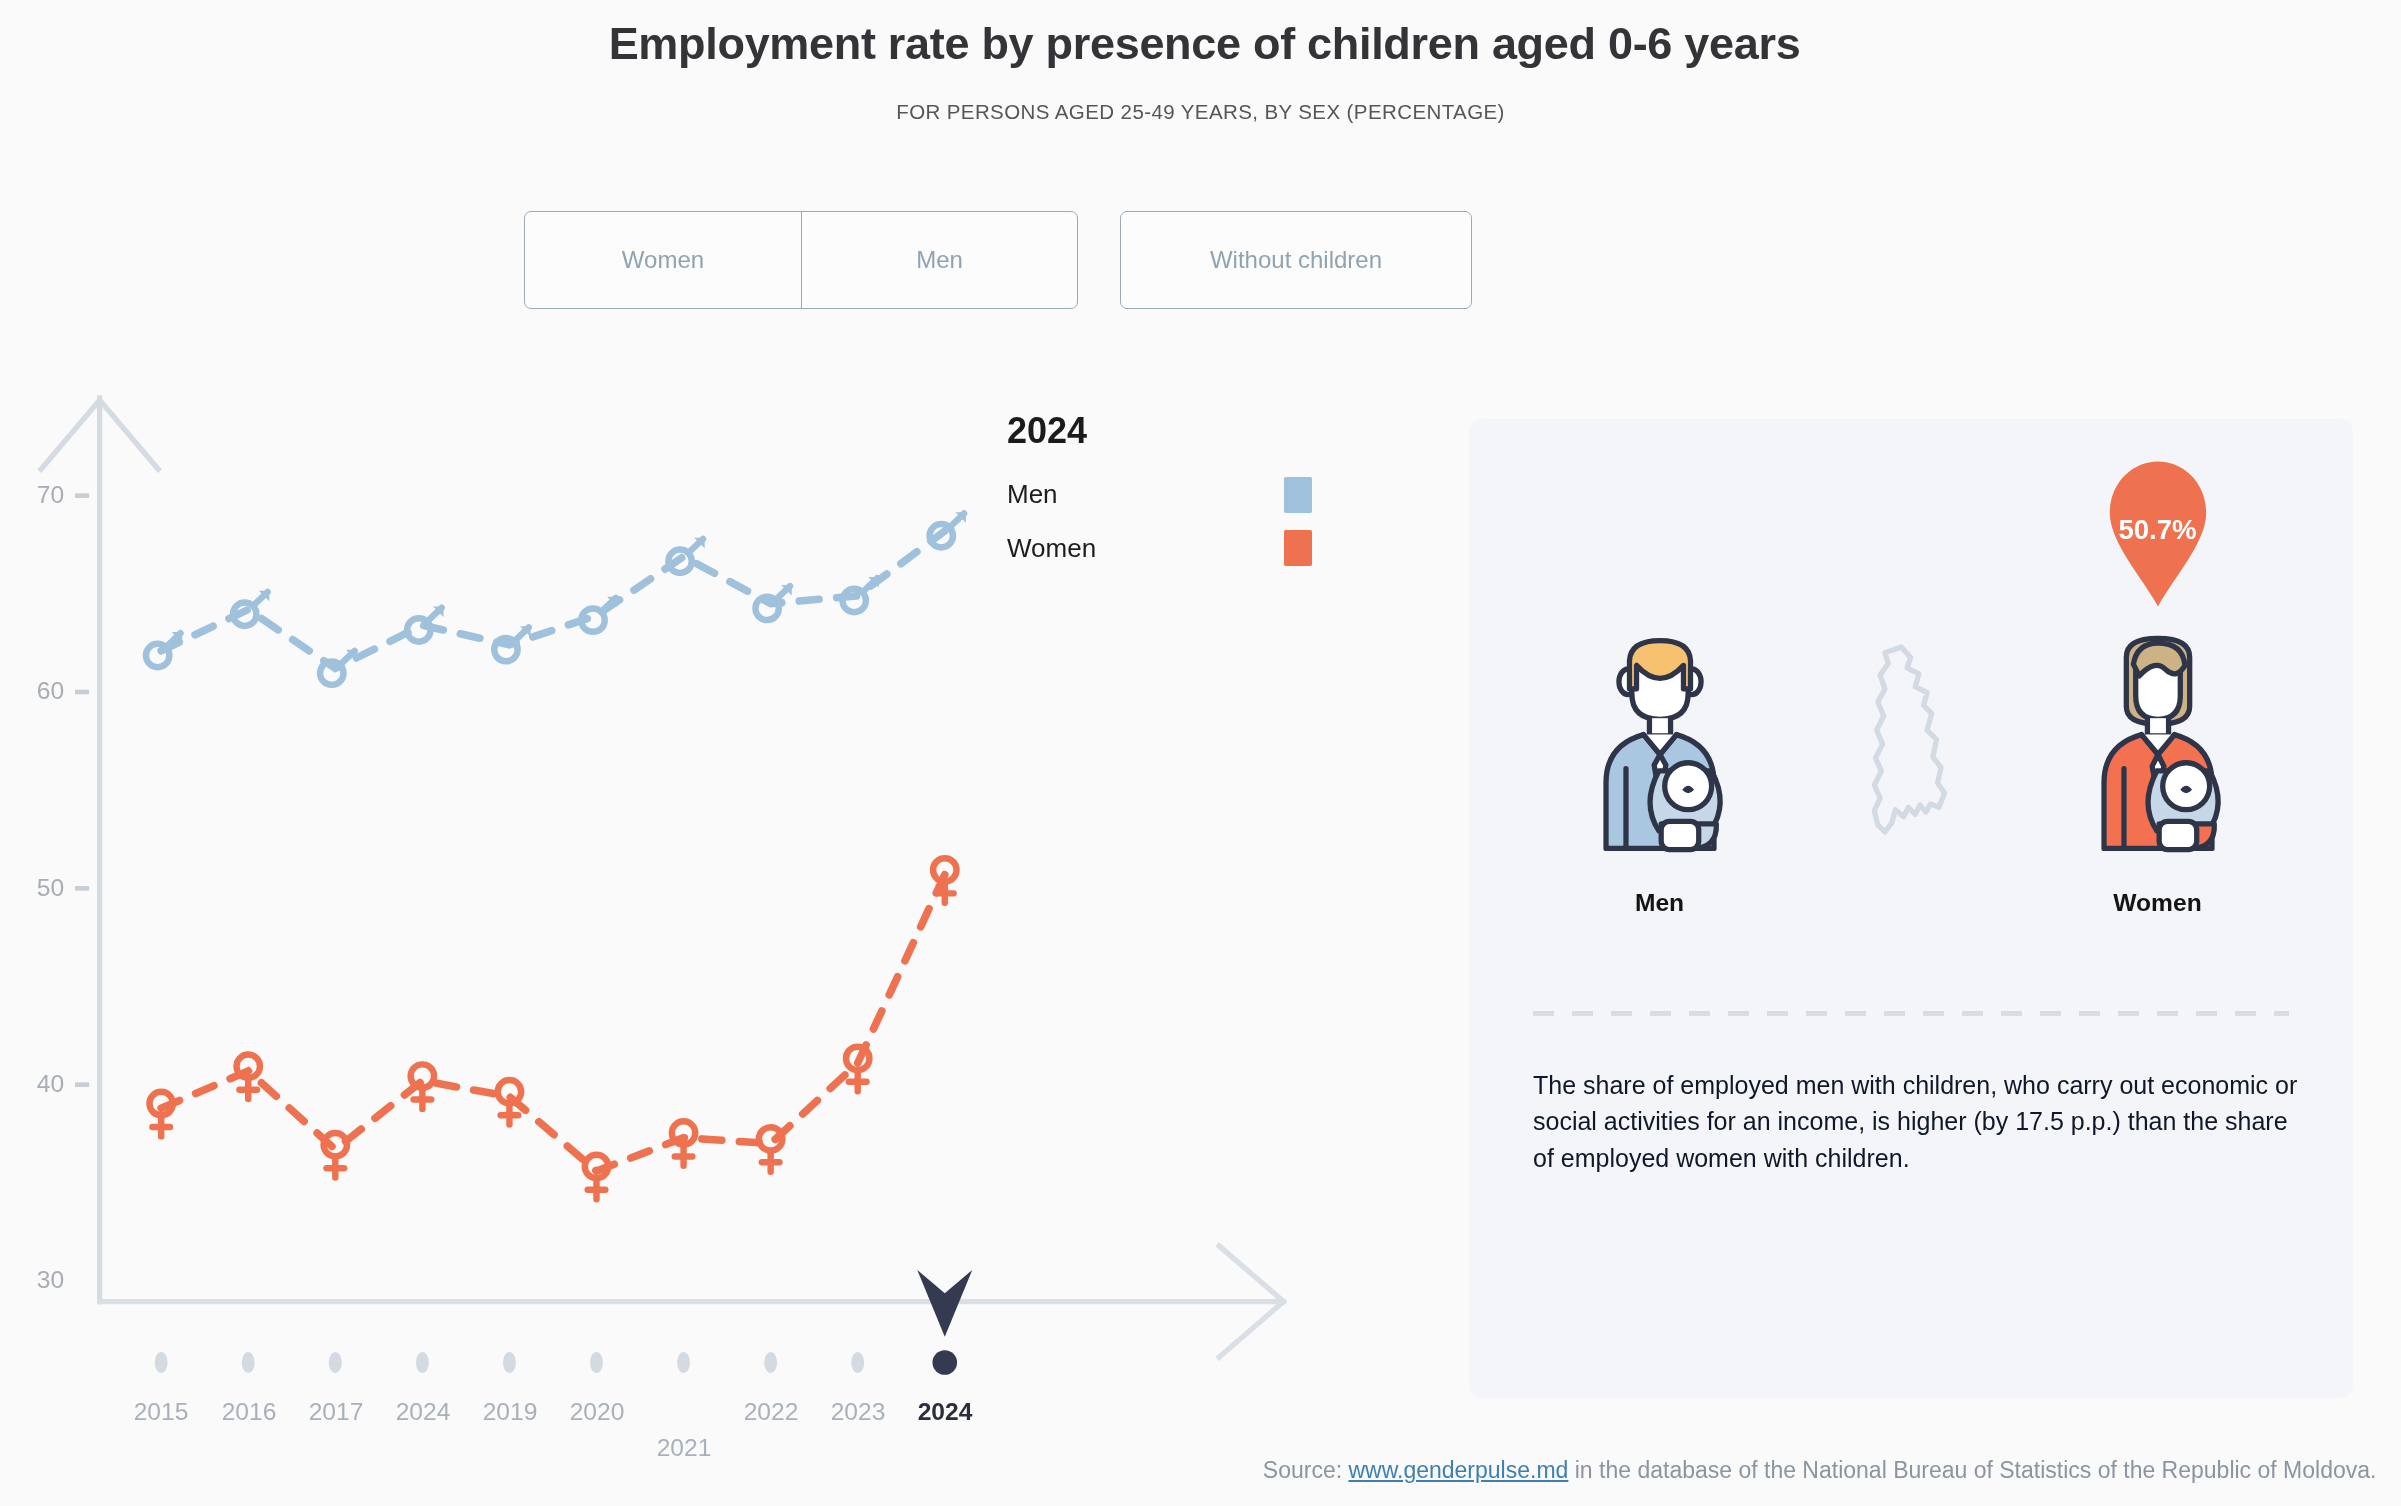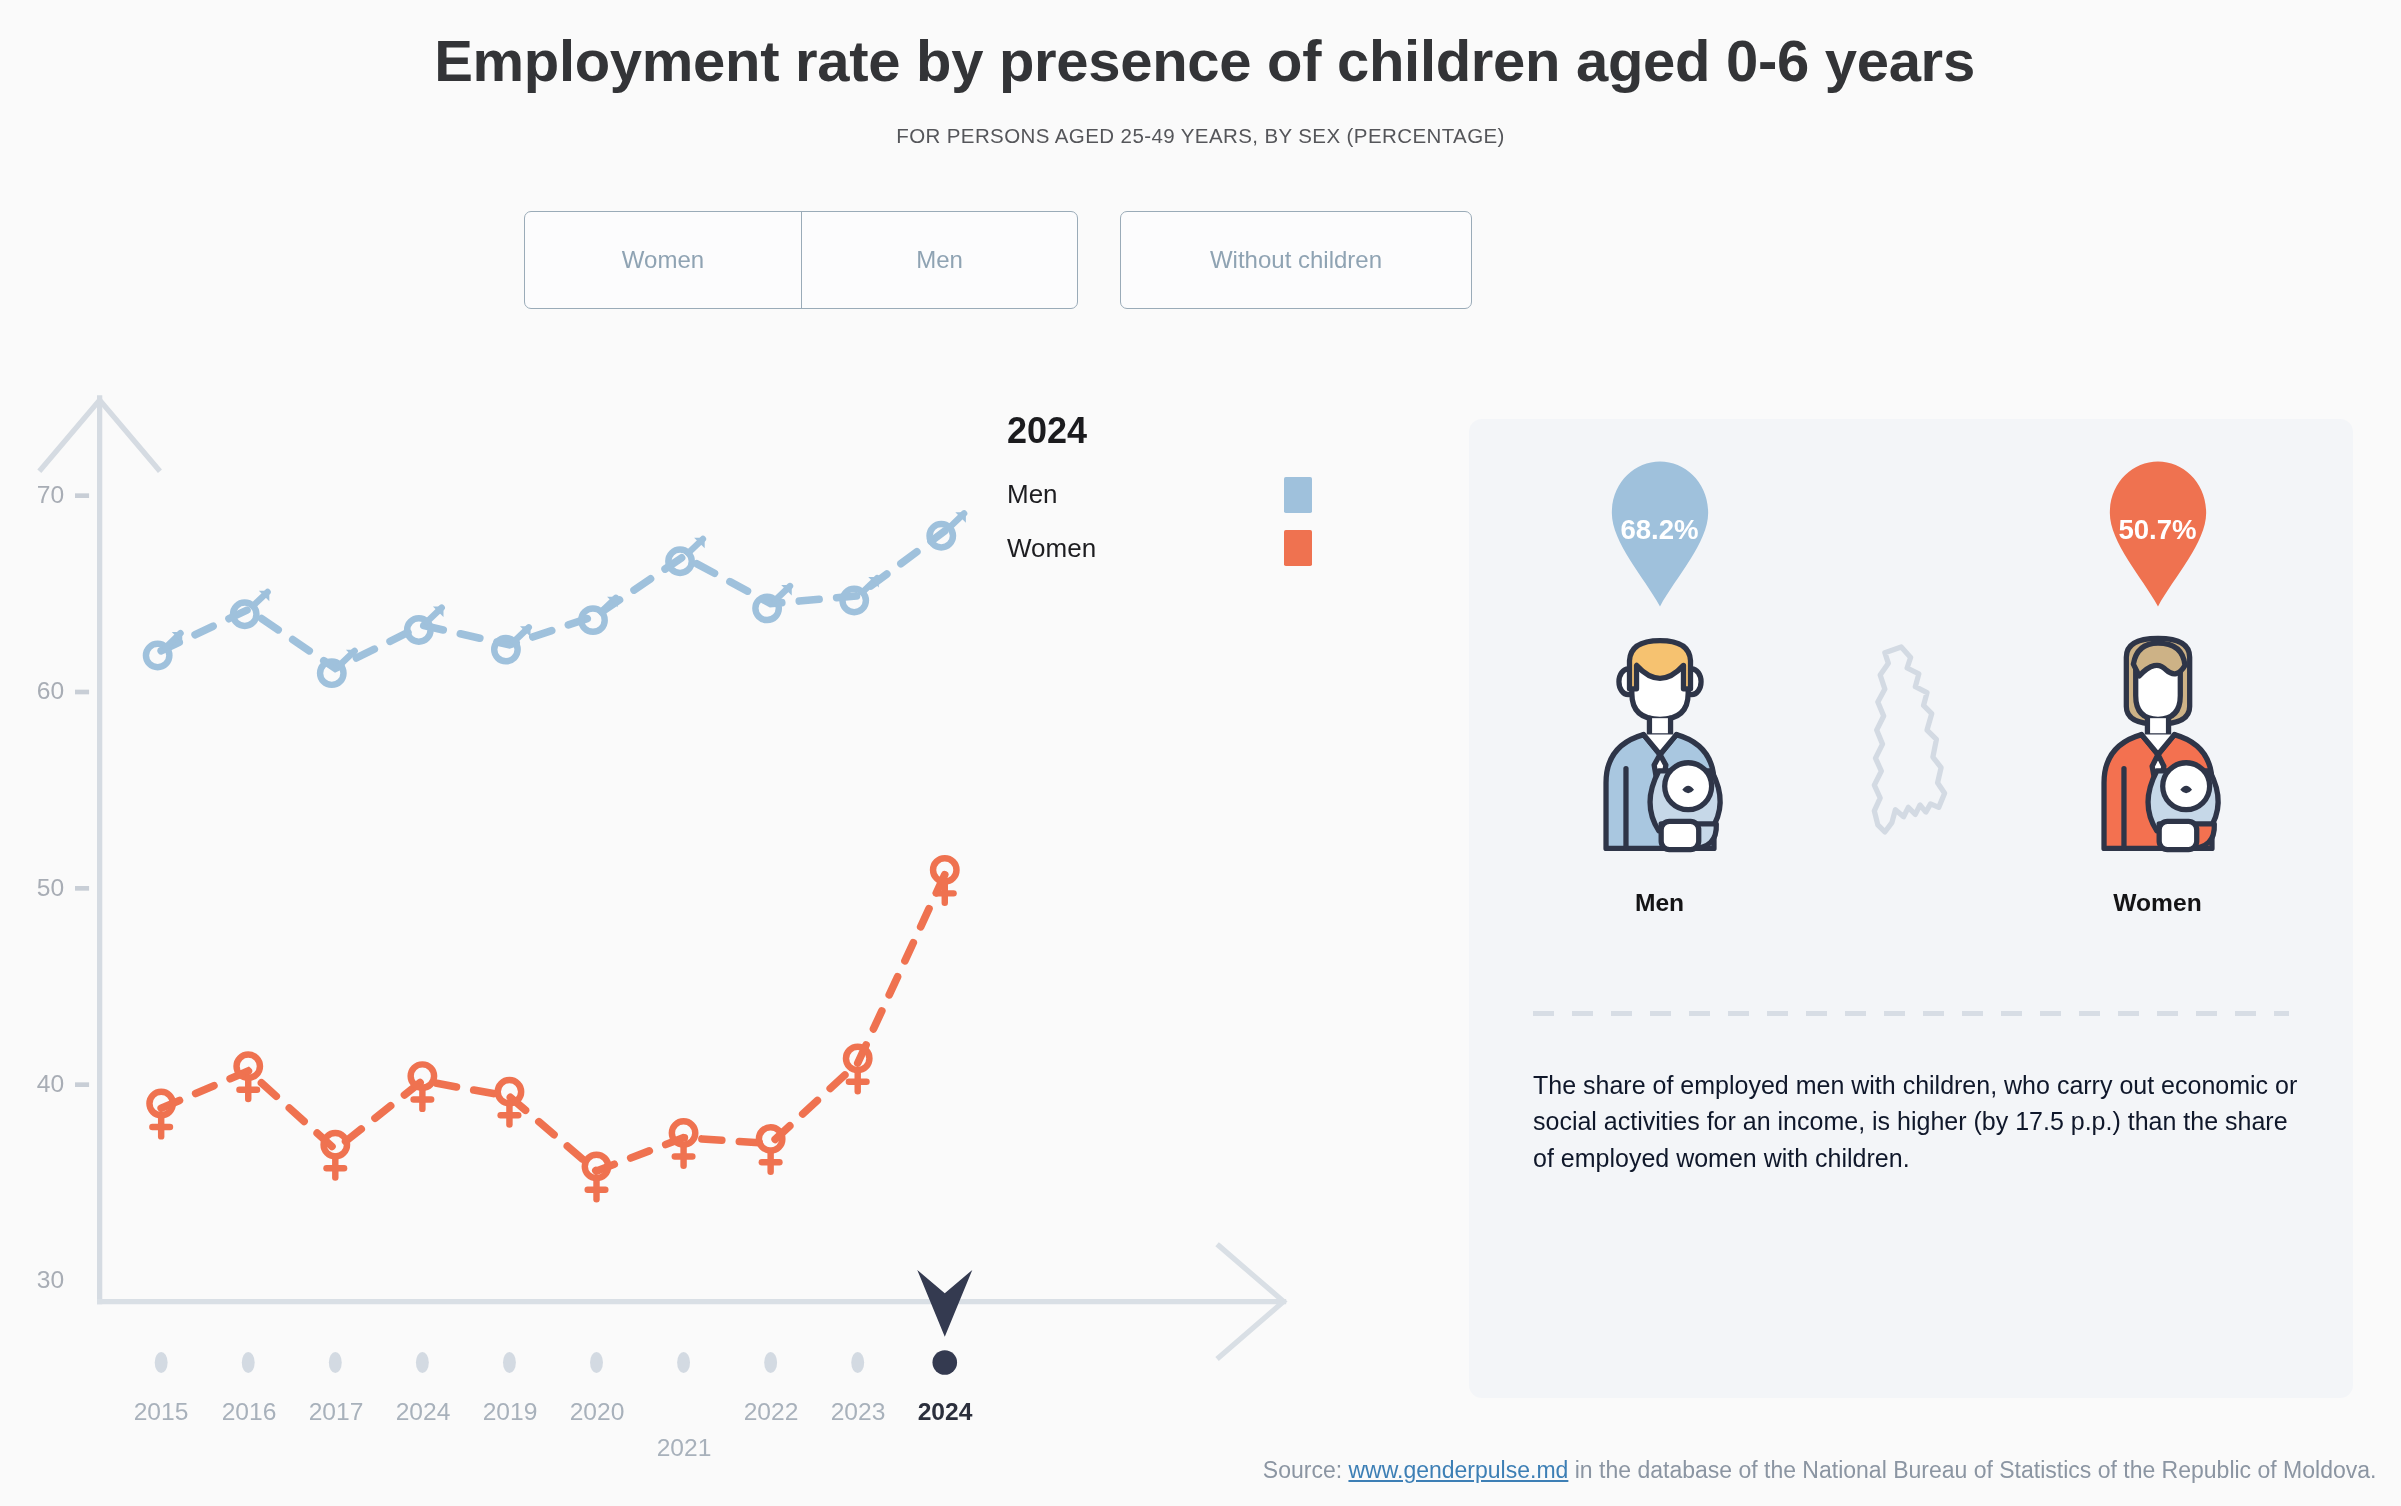--- a/index.html
+++ b/index.html
@@ -7,22 +7,22 @@
     width: 2401px; height: 1506px;
     background: #fafafa;
     font-family: "Liberation Sans", "DejaVu Sans", sans-serif;
     overflow: hidden;
   }
   #root { position: relative; width: 2401px; height: 1506px; }
 
   
   #header { position: absolute; top: 0; left: 0; width: 2401px; text-align: center; }
   #page-title {
-    margin-top: 27px;
-    font-size: 58px; font-weight: 700; color: #333437;
+    margin-top: 18px;
+    font-size: 45px; font-weight: 700; color: #333437;
     letter-spacing: -0.3px;
     padding-left: 8px;
   }
   #page-subtitle {
     margin-top: 30px;
     font-size: 20.5px; font-weight: 400; color: #55565a;
     letter-spacing: 0.4px;
   }
 
   
@@ -325,28 +325,20 @@
 
     <div class="legend-row">
       <span class="legend-label">Women</span>
       <span class="legend-swatch" id="sw-women" style="background: rgb(239, 114, 80);"></span>
     </div>
   </div>
 
   <div id="side-panel">
 
     <div id="pins">
-      <div class="pin-wrap men">
-        <div class="pin">
-          <svg width="108" height="148" viewBox="0 0 185 252">
-            <path id="pin-path-men" d="M92.5 2 C136 2 175 38 175 90 C175 140 120 200 92.5 250 C65 200 10 140 10 90 C10 38 49 2 92.5 2 Z" fill="#9fc1dc"></path>
-          </svg>
-          <div class="pin-value">68.2%</div>
-        </div>
-      </div>
 
       <div class="pin-wrap women">
         <div class="pin">
           <svg width="108" height="148" viewBox="0 0 185 252">
             <path id="pin-path-women" d="M92.5 2 C136 2 175 38 175 90 C175 140 120 200 92.5 250 C65 200 10 140 10 90 C10 38 49 2 92.5 2 Z" fill="#ef7250"></path>
           </svg>
           <div class="pin-value">50.7%</div>
         </div>
       </div>
     </div>

